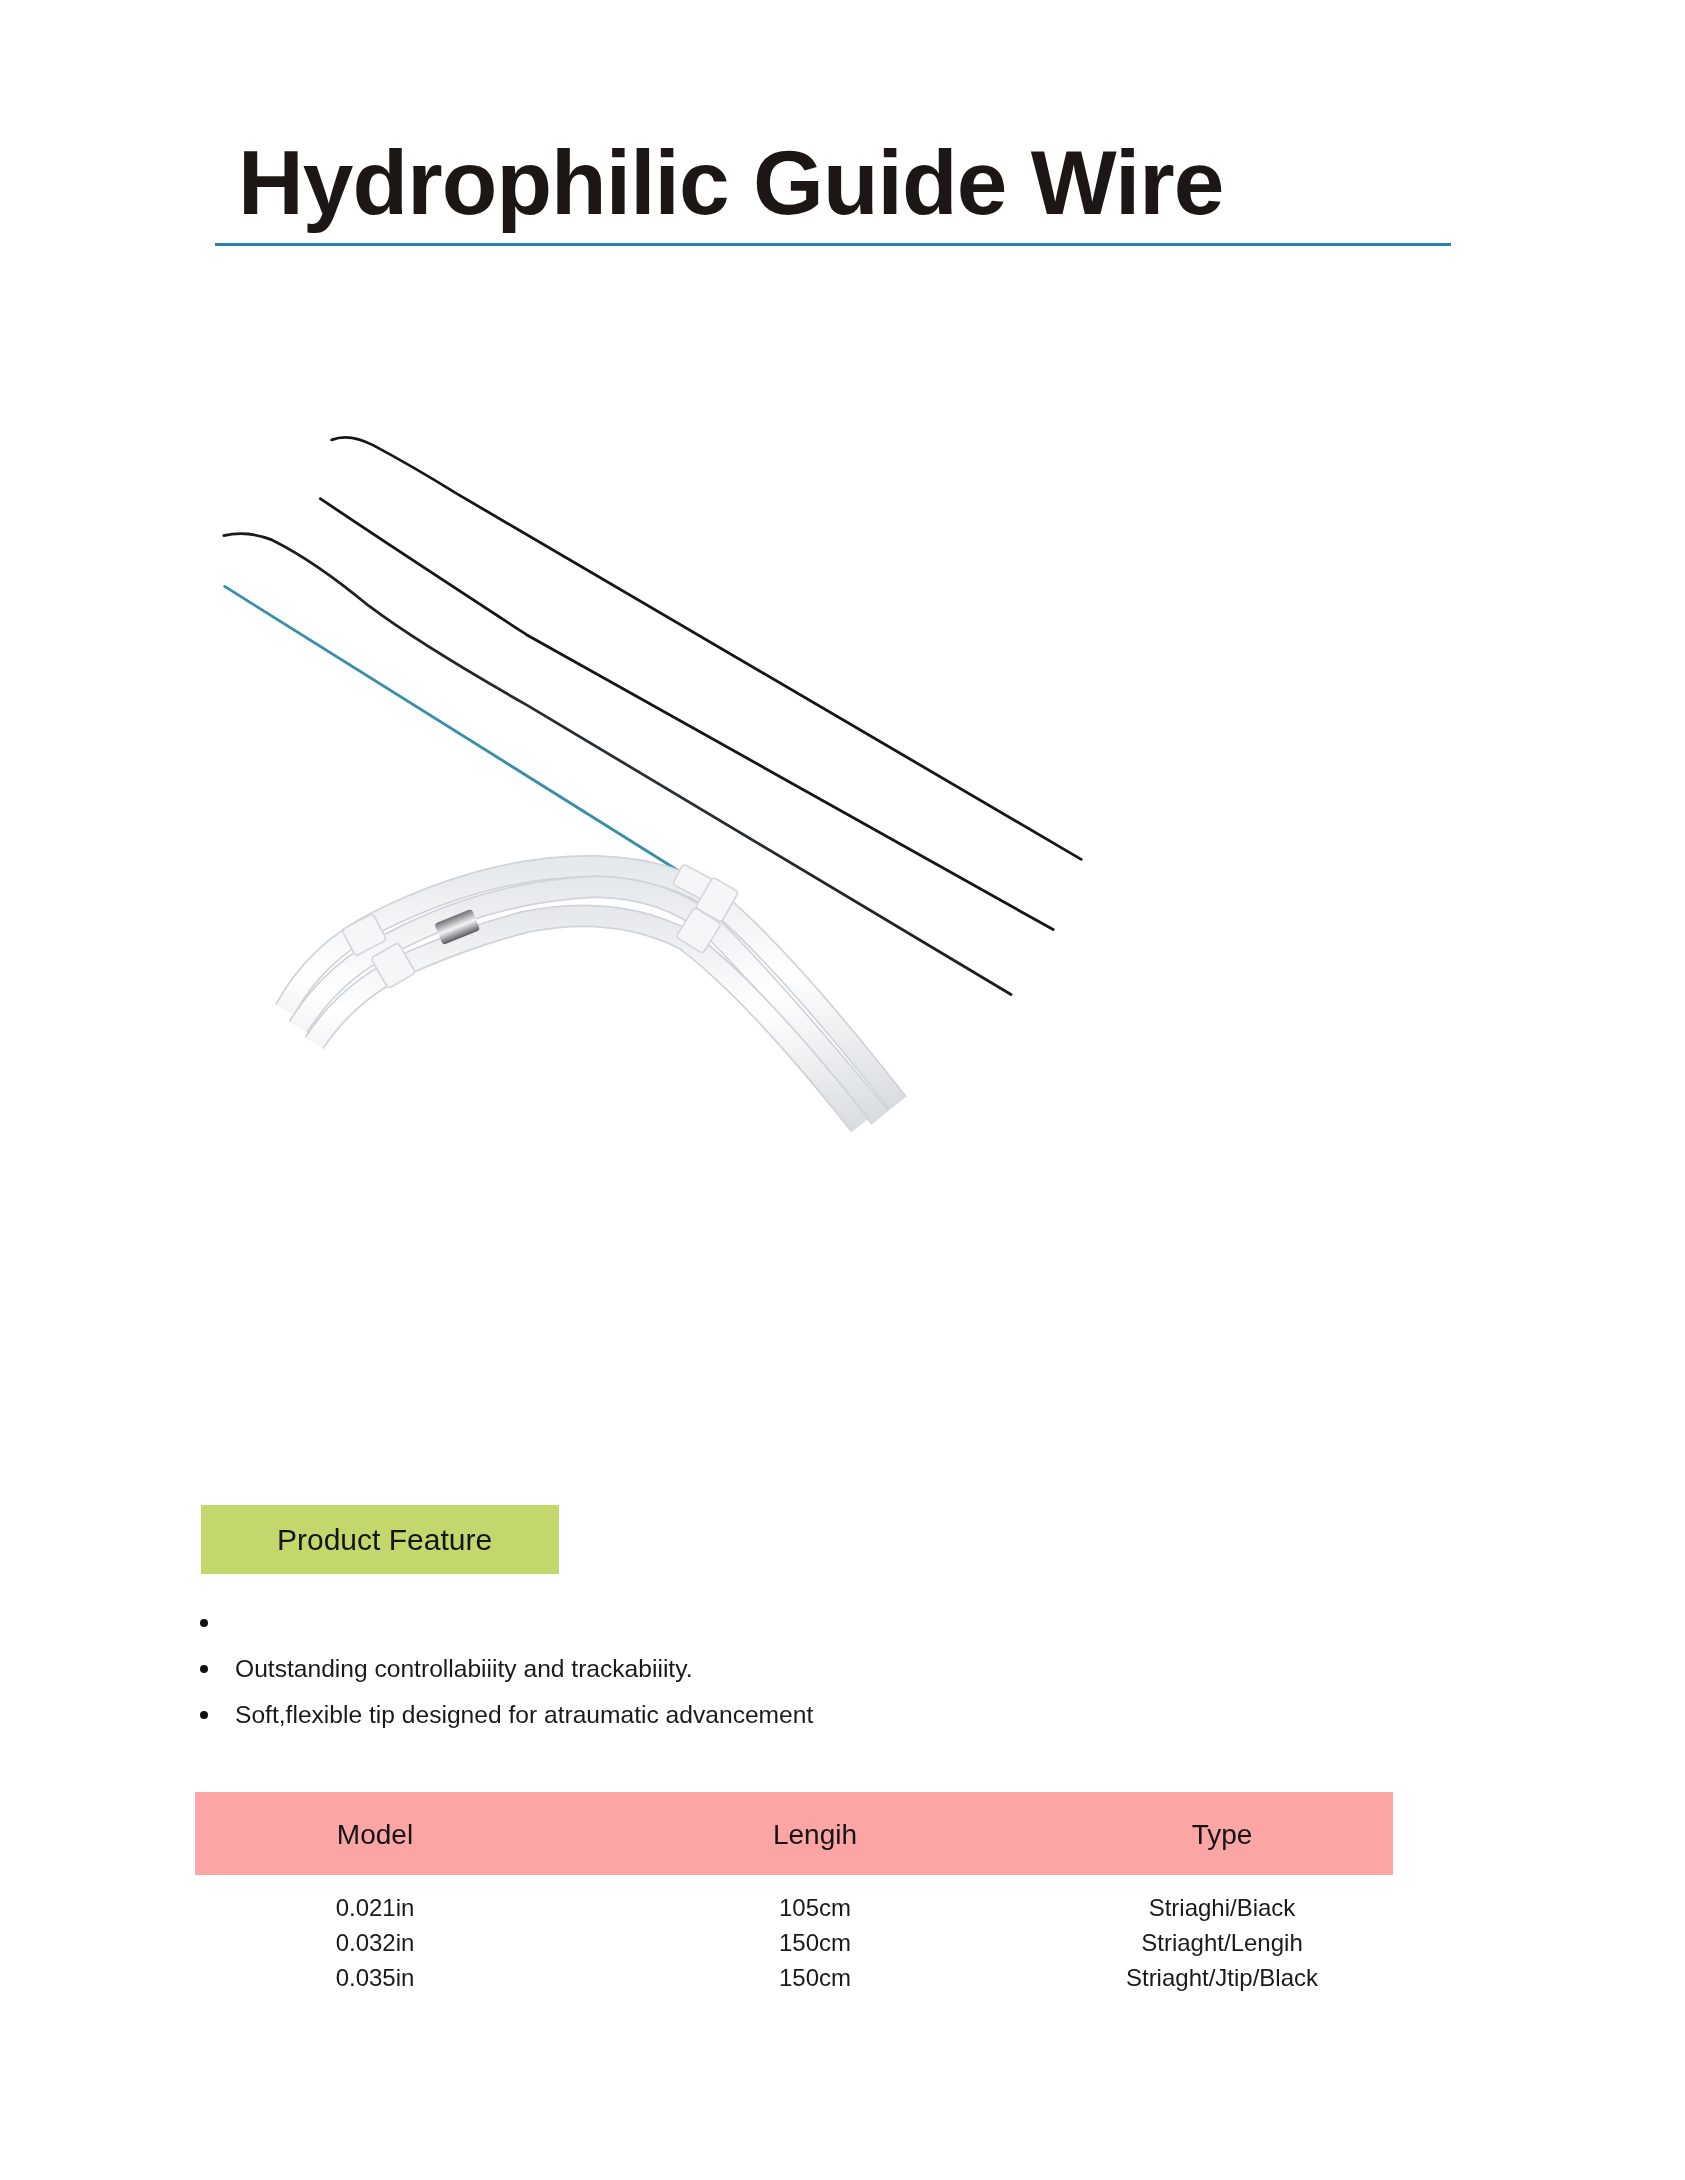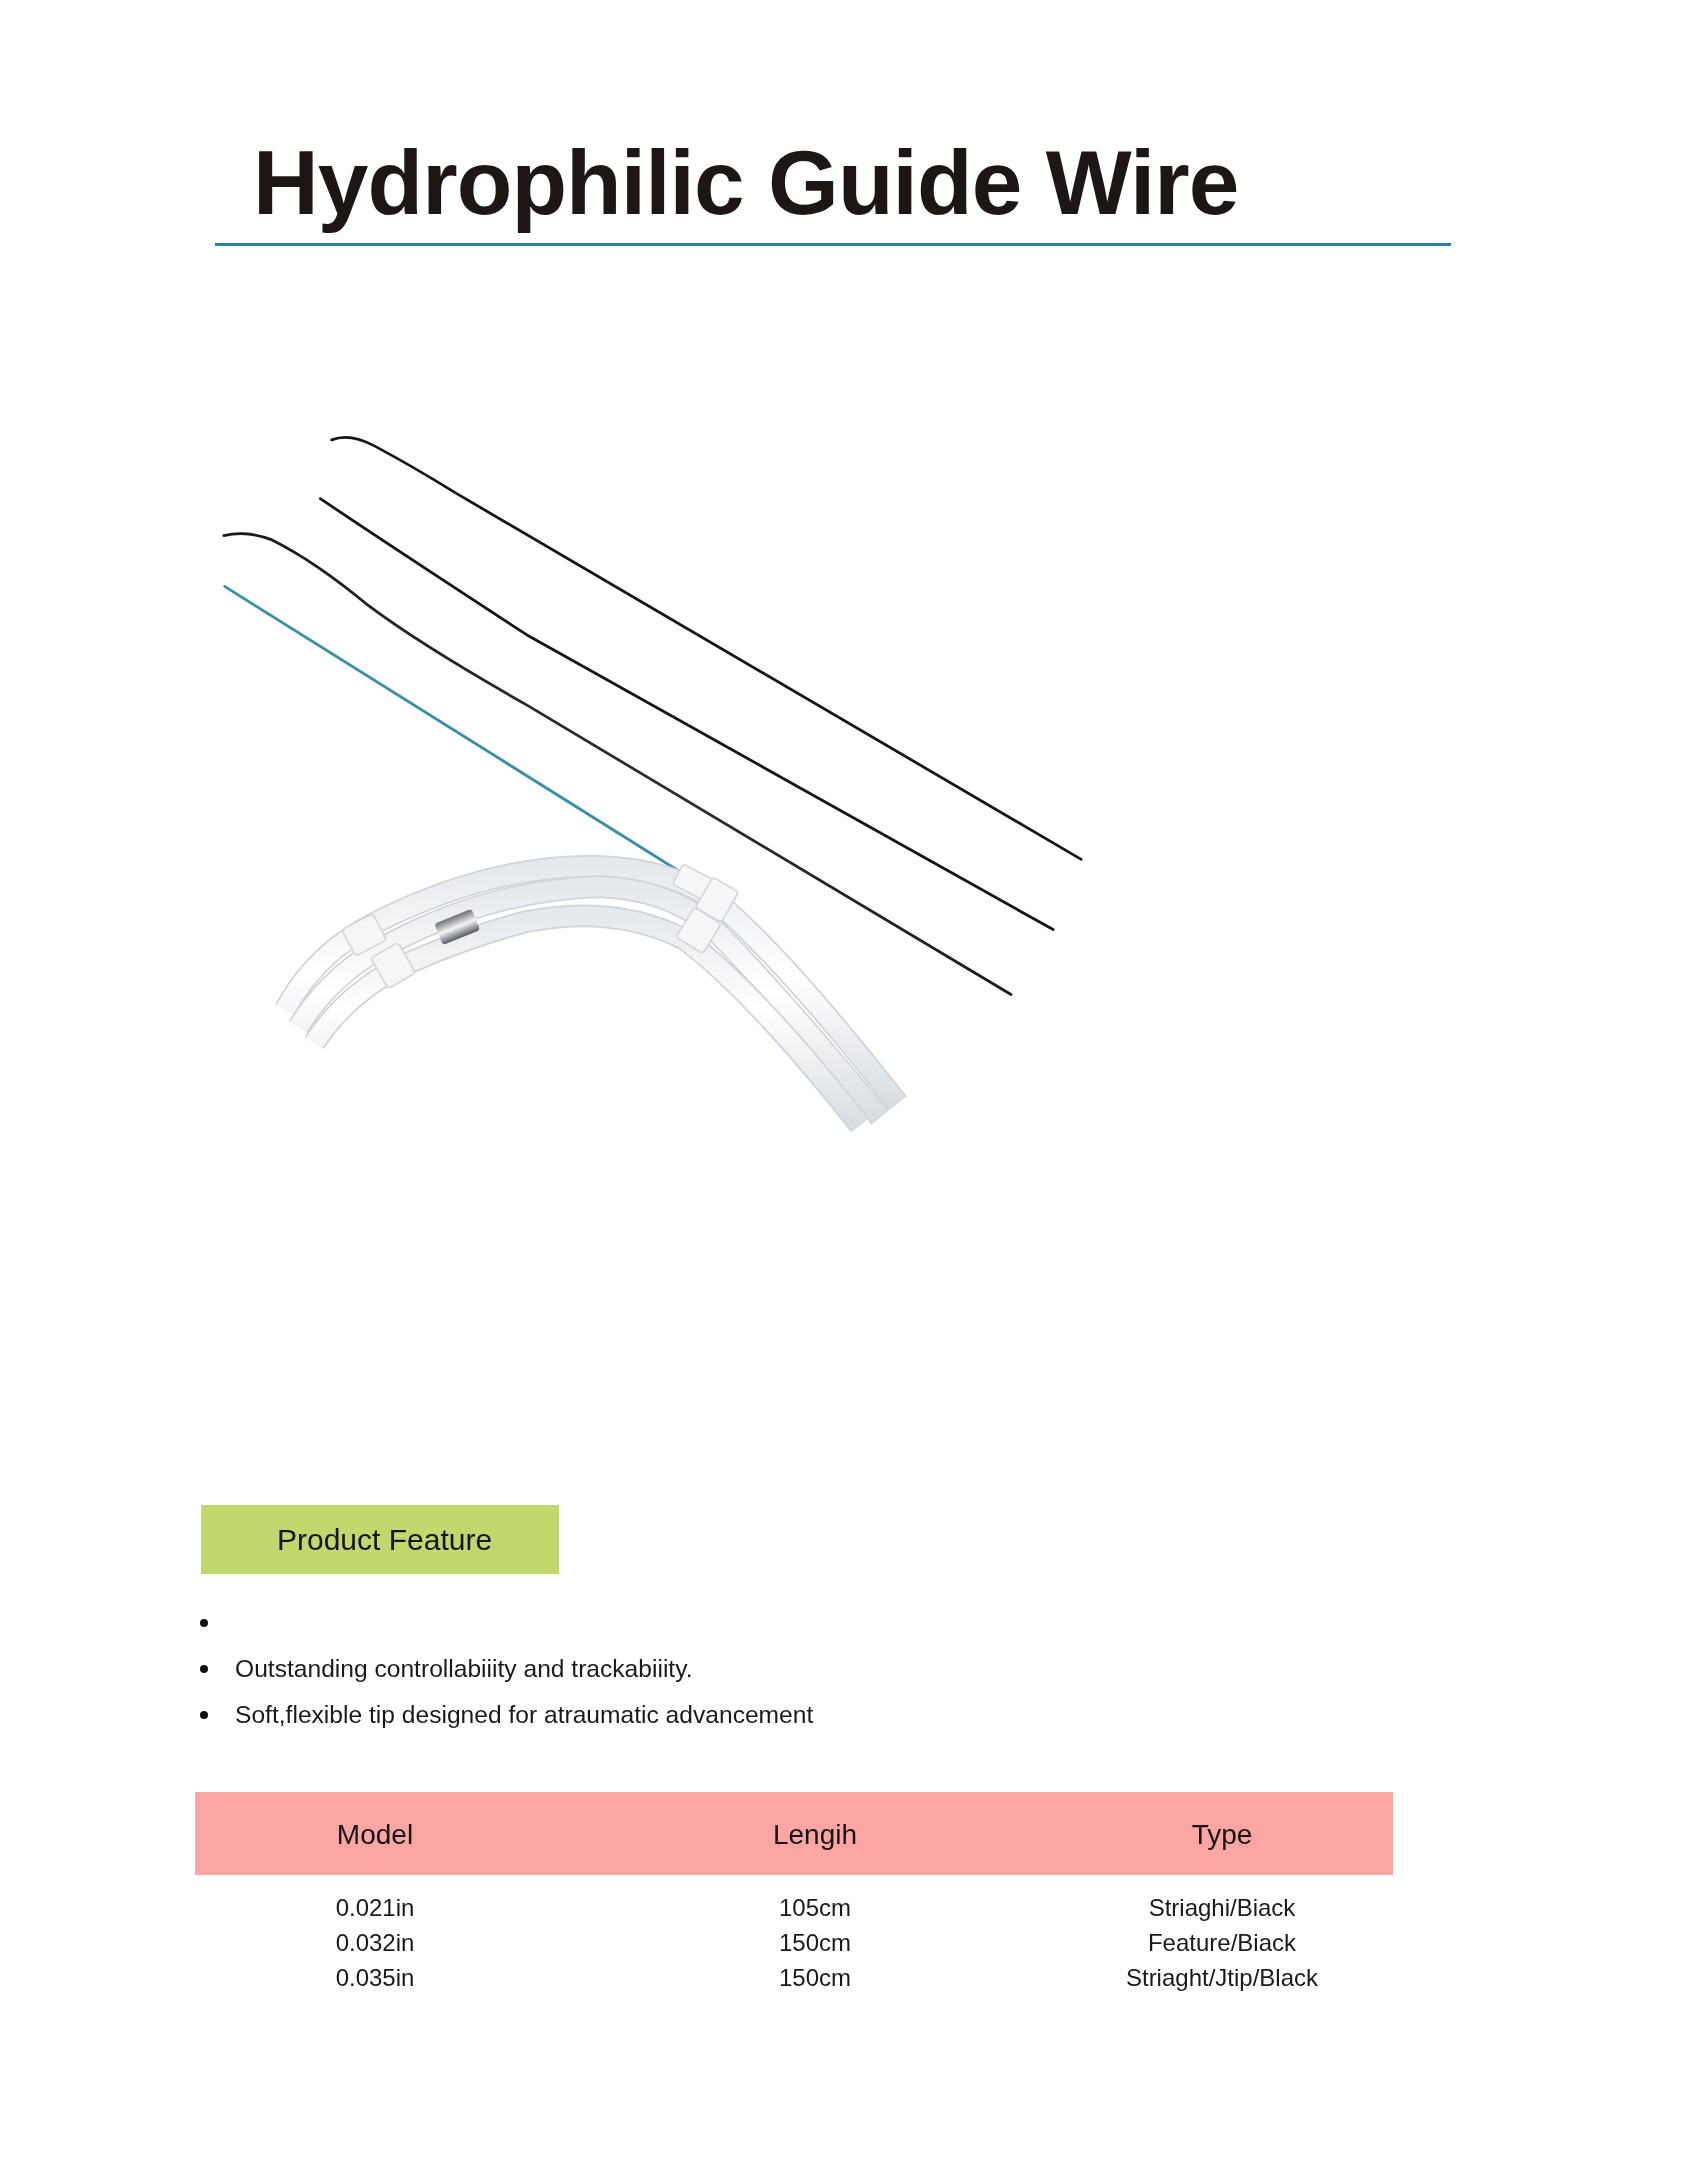--- a/index.html
+++ b/index.html
@@ -10,21 +10,21 @@
   body {
     width: 1685px;
     height: 2180px;
     position: relative;
     overflow: hidden;
     font-family: "Liberation Sans", "DejaVu Sans", sans-serif;
     color: #1a1a1a;
   }
   .title {
     position: absolute;
-    left: 253px;
+    left: 238px;
     top: 130px;
     margin: 0;
     font-family: "Liberation Sans", sans-serif;
     font-weight: bold;
     font-size: 91px;
     line-height: 105px;
     letter-spacing: -0.9px;
     color: #1c1715;
     white-space: nowrap;
   }
@@ -206,21 +206,21 @@
   </div>
   <div class="spec-body">
     <div class="spec-row">
       <span class="cell c-model">0.021in</span>
       <span class="cell c-length">105cm</span>
       <span class="cell c-type">Striaghi/Biack</span>
     </div>
     <div class="spec-row">
       <span class="cell c-model">0.032in</span>
       <span class="cell c-length">150cm</span>
-      <span class="cell c-type">Feature/Biack</span>
+      <span class="cell c-type">Striaght/Lengih</span>
     </div>
     <div class="spec-row">
       <span class="cell c-model">0.035in</span>
       <span class="cell c-length">150cm</span>
       <span class="cell c-type">Striaght/Jtip/Black</span>
     </div>
   </div>
 </div>
 
 

